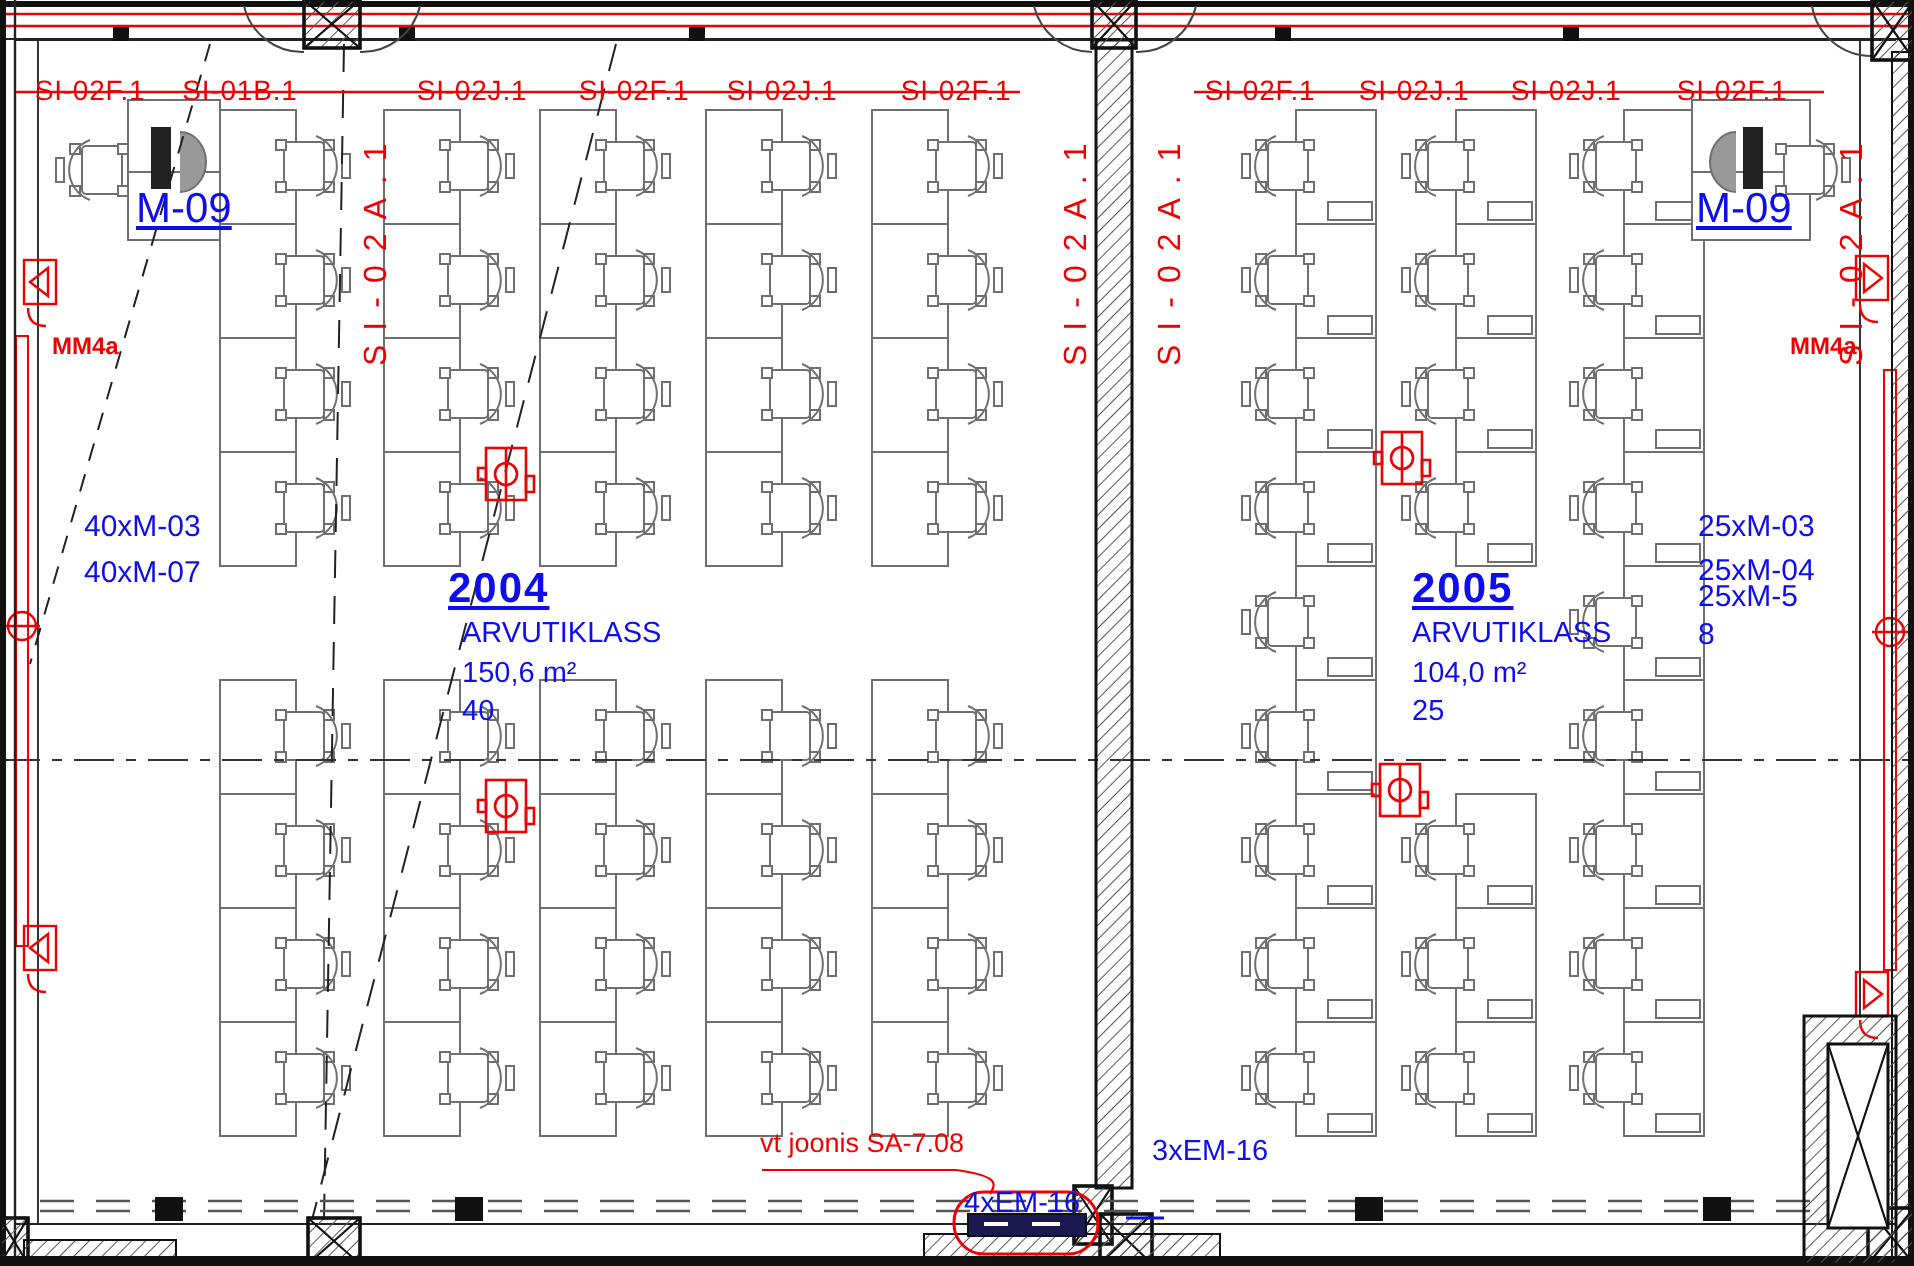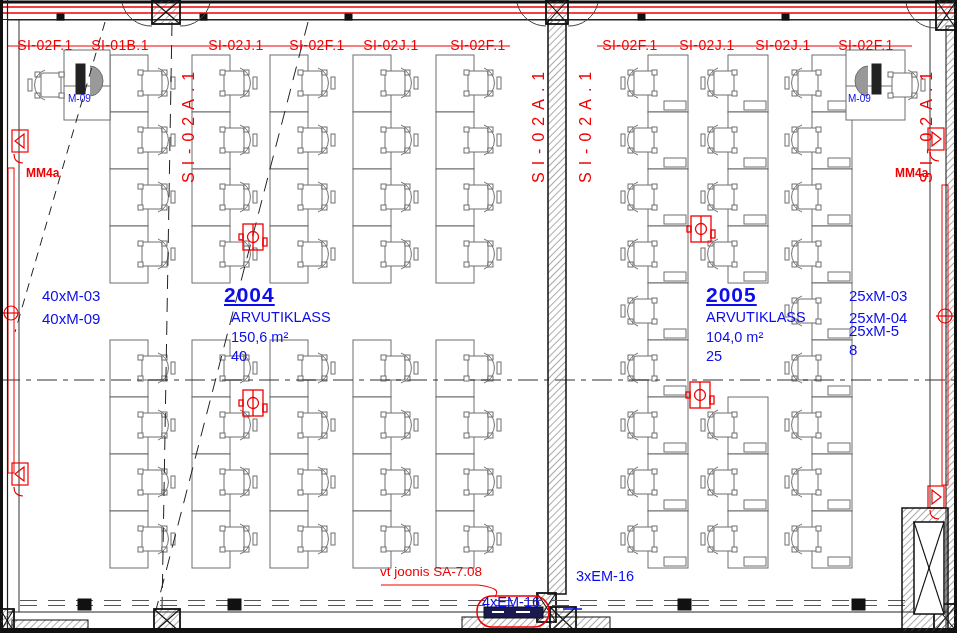--- a/index.html
+++ b/index.html
@@ -6,22 +6,22 @@
   #plan{position:relative;width:957px;height:633px;background:#ffffff;overflow:hidden;
         font-family:"Liberation Sans",sans-serif;}
   #plan-svg{position:absolute;left:0;top:0;z-index:1;}
   .lbl{position:absolute;white-space:nowrap;z-index:3;line-height:1;}
   .red{color:#f00000;}
   .blue{color:#0d0dee;}
   .si{font-size:14px;letter-spacing:.4px;transform:translateX(-50%);}
   .si-vert{font-size:16px;letter-spacing:7px;transform:rotate(-90deg);transform-origin:left top;}
   .room-num{font-size:21px;font-weight:bold;text-decoration:underline;letter-spacing:1px;}
   .meta{font-size:14.5px;}
-  .eq{font-size:15px;margin-top:32px;}
-  .m09{font-size:10px;}
+  .eq{font-size:15px;}
+  .m09{font-size:21px;text-decoration:underline;}
   .mm4a{font-size:12px;font-weight:bold;}
   .note{font-size:13.5px;}
   .em{font-size:14.5px;}
 </style>
 </head>
 <body>
 
 <div id="plan">
   <svg id="plan-svg" width="957" height="633">
       <defs>
@@ -873,21 +873,21 @@
 
   <div class="lbl red si-vert" style="left:181px;top:183px">SI-02A.1</div>
   <div class="lbl red si-vert" style="left:531px;top:183px">SI-02A.1</div>
   <div class="lbl red si-vert" style="left:578px;top:183px">SI-02A.1</div>
   <div class="lbl red si-vert" style="left:919px;top:183px">SI-02A.1</div>
 
   <div class="lbl blue m09" style="left:68px;top:94px">M-09</div>
   <div class="lbl blue m09" style="left:848px;top:94px">M-09</div>
 
   <div class="lbl blue eq" style="left:42px;top:256px">40xM-03</div>
-  <div class="lbl blue eq" style="left:42px;top:279px">40xM-09</div>
+  <div class="lbl blue eq" style="left:42px;top:279px">40xM-07</div>
 
   <div class="lbl blue room-num" style="left:224px;top:284px">2004</div>
   <div class="lbl blue meta" style="left:231px;top:310px">ARVUTIKLASS</div>
   <div class="lbl blue meta" style="left:231px;top:330px">150,6 m²</div>
   <div class="lbl blue meta" style="left:231px;top:349px">40</div>
 
   <div class="lbl blue room-num" style="left:706px;top:284px">2005</div>
   <div class="lbl blue meta" style="left:706px;top:310px">ARVUTIKLASS</div>
   <div class="lbl blue meta" style="left:706px;top:330px">104,0 m²</div>
   <div class="lbl blue meta" style="left:706px;top:349px">25</div>

